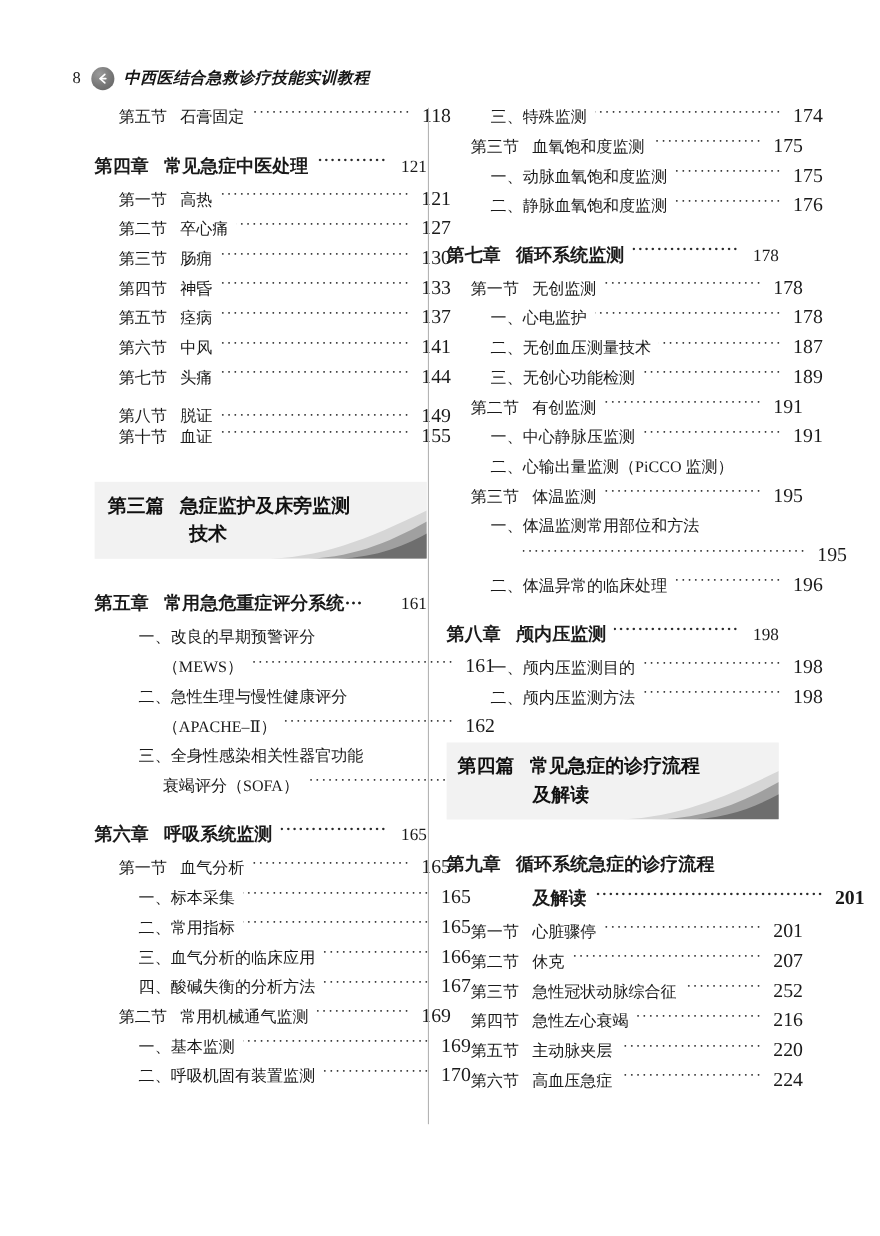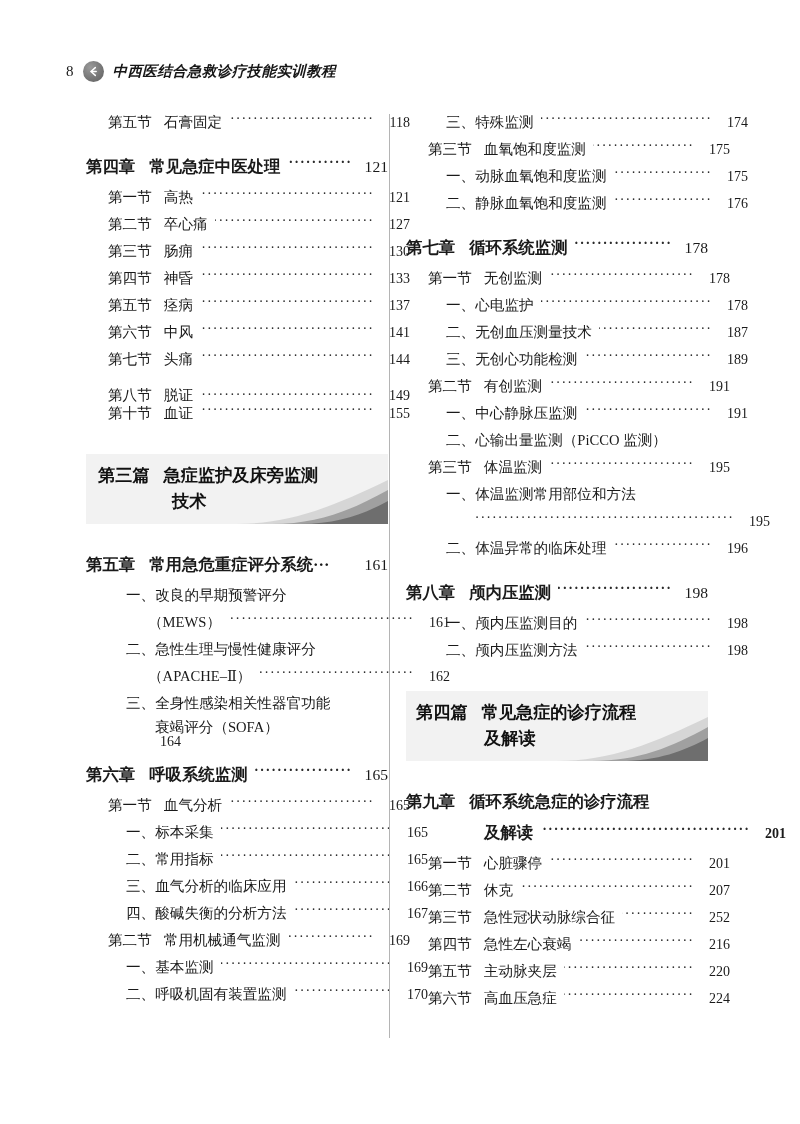--- a/index.html
+++ b/index.html
@@ -57,21 +57,21 @@
     font-size: 14.5px;
     letter-spacing: 0.4px;
     color: #161616;
     line-height: 1;
   }
 
   
   .columns {
     position: absolute;
     left: 0;
-    top: 112px;
+    top: 96px;
     width: 800px;
     height: 930px;
   }
   .col {
     position: absolute;
     top: 0;
     width: 302px;
   }
   .col-left  { left: 86px; }
   .col-right { left: 406px; }
@@ -95,21 +95,21 @@
     white-space: nowrap;
   }
   .toc-line .label {
     display: flex;
     align-items: baseline;
     flex: none;
   }
   .toc-line .num {
     flex: none;
     font-family: "Liberation Serif", serif;
-    font-size: 14px;
+    font-size: 18px;
     text-align: right;
     min-width: 26px;
     margin-left: 7px;
   }
   .leader {
     flex: 1 1 auto;
     overflow: hidden;
     margin: 0 3px 0 7px;
     position: relative;
     height: 1em;
@@ -360,21 +360,21 @@
           <span class="num">162</span>
         </div>
         <div class="toc-line lvl-item" style="height: 27px;">
           <span class="label">
             <span>三、</span>
             <span>全身性感染相关性器官功能</span>
           </span>
           <span class="leader" style="visibility: hidden;"></span>
           <span class="num"></span>
         </div>
-        <div class="toc-line lvl-cont-item" style="height: 27px; flex-direction: column;">
+        <div class="toc-line lvl-cont-item" style="height: 27px;">
           <span class="label">
             <span>衰竭评分（SOFA）</span>
           </span>
           <span class="leader"></span>
           <span class="num">164</span>
         </div>
         <div style="height: 17px;"></div>
         <div class="toc-line lvl-chapter" style="height: 31px;">
           <span class="label">
             <span>第六章</span>

